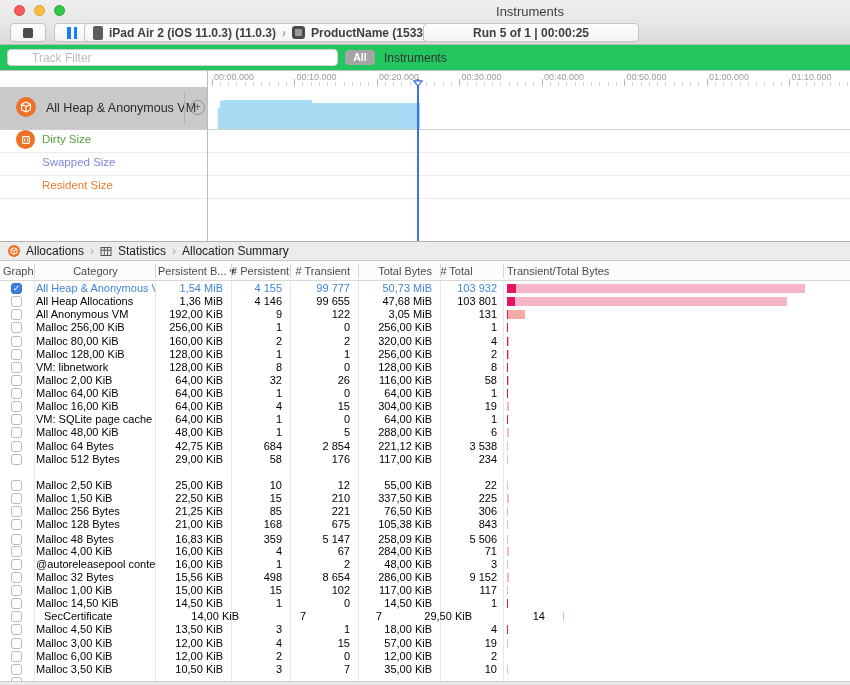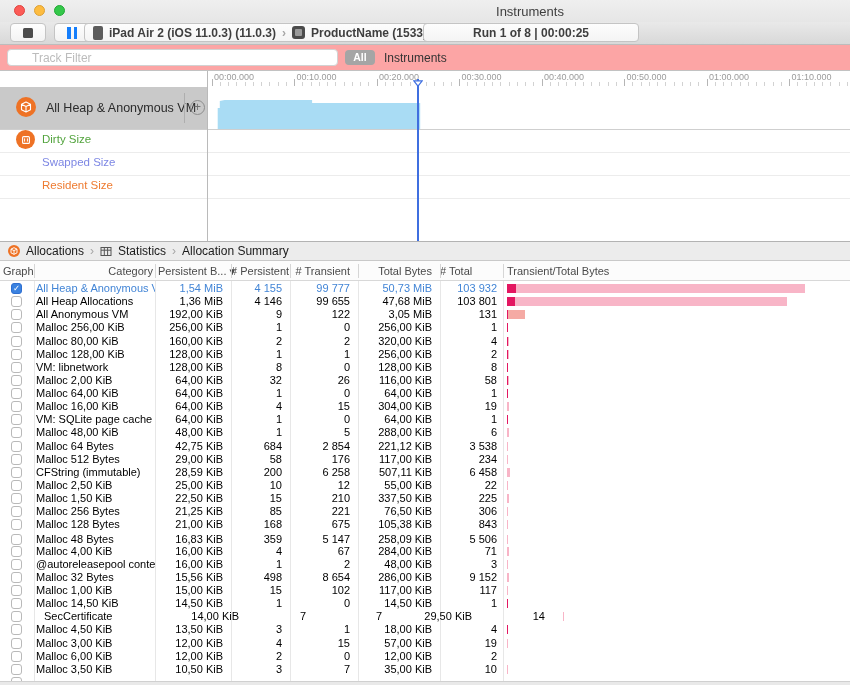--- a/index.html
+++ b/index.html
@@ -26,21 +26,21 @@
         background:linear-gradient(#fdfdfd,#f4f4f4);box-sizing:border-box;
         display:flex;align-items:center;font-size:12px;color:#3f3f3f;}
   .device-pill{left:84px;padding:0 8px;gap:6px;}
   .device-glyph{width:10px;height:14px;background:#5c5c5c;border-radius:2px;}
   .crumb-sep{color:#a6a6a6;font-size:12px;}
   .app-glyph{width:13px;height:13px;background:#4b4b4b;border-radius:3px;position:relative;}
   .app-glyph:after{content:"";position:absolute;left:3px;top:3px;width:7px;height:7px;
                    background:#9a9a9a;border-radius:1px;}
   .run-pill{left:423px;width:216px;justify-content:center;}
   
-  .filterbar{position:absolute;left:0;top:45px;width:850px;height:26px;background:#fca5a5;
+  .filterbar{position:absolute;left:0;top:45px;width:850px;height:26px;background:#22c55e;
              border-bottom:1px solid #c2c2c2;box-sizing:border-box;}
   .trackfilter{position:absolute;left:7px;top:4px;width:331px;height:17px;border:1px solid #d2d2d2;
                border-radius:4px;background:#fff;font-size:12px;box-sizing:border-box;
                padding:0 4px 0 24px;color:#444;outline:none;font-family:"Liberation Sans",sans-serif;}
   .trackfilter::placeholder{color:#bcbcbc;}
   .filter-icon{position:absolute;left:12px;top:6px;}
   .all-btn{position:absolute;left:345px;top:5px;width:30px;height:15px;border-radius:4px;
            background:#a5a5a5;color:#fff;font-size:10.5px;font-weight:bold;text-align:center;
            line-height:15px;}
   .instr-label{position:absolute;left:384px;top:6px;font-size:12px;color:#333;}
@@ -119,21 +119,21 @@
         </span>
     </div>
     <div class="pill device-pill">
       <span class="device-glyph"></span>
       <span>iPad Air 2 (iOS 11.0.3) (11.0.3)</span>
       <span class="crumb-sep">›</span>
       <span class="app-glyph"></span>
       <span>ProductName (1533)</span>
     </div>
     <div class="pill run-pill">
-      <span>Run 1 of 8  |  00:00:25</span>
+      <span>Run 5 of 1  |  00:00:25</span>
     </div>
   </div>
 
   <div class="filterbar">
     <svg class="filter-icon" width="13" height="13" viewBox="0 0 13 13">
       <circle cx="6.5" cy="6.5" r="5.8" fill="none" stroke="#a8a8a8" stroke-width="1"></circle>
       <line x1="3.5" y1="5" x2="9.5" y2="5" stroke="#a8a8a8" stroke-width="1"></line>
       <line x1="4.5" y1="7" x2="8.5" y2="7" stroke="#a8a8a8" stroke-width="1"></line>
       <line x1="5.5" y1="9" x2="7.5" y2="9" stroke="#a8a8a8" stroke-width="1"></line>
     </svg>
@@ -281,26 +281,26 @@
       <line x1="4.3" y1="1.5" x2="4.3" y2="9.5" stroke="#555" stroke-width="1"></line>
       <line x1="7.6" y1="1.5" x2="7.6" y2="9.5" stroke="#555" stroke-width="1"></line>
     </svg>
     <span>Statistics</span>
     <span class="crumb-sep">›</span>
     <span>Allocation Summary</span>
   </div>
 
   <div class="thead" id="thead">
       <div class="th" style="left: 3px; width: 30px; text-align: left;">Graph</div>
-      <div class="th" style="left: 38px; width: 115px; text-align: right;">Category</div>
+      <div class="th" style="left: 38px; width: 115px; text-align: center;">Category</div>
       <div class="th" style="left: 158px; width: 68px; text-align: left;">Persistent B... ▾</div>
       <div class="th" style="left: 231px; width: 51px; text-align: right;"># Persistent</div>
       <div class="th" style="left: 290px; width: 60px; text-align: right;"># Transient</div>
       <div class="th" style="left: 358px; width: 74px; text-align: right;">Total Bytes</div>
-      <div class="th" style="left: 440px; width: 57px; text-align: left;"># Total</div>
+      <div class="th" style="left: 428px; width: 57px; text-align: center;"># Total</div>
       <div class="th" style="left: 507px; width: 200px; text-align: left;">Transient/Total Bytes</div>
       <div class="hline" style="left: 34px;"></div>
       <div class="hline" style="left: 155px;"></div>
       <div class="hline" style="left: 231px;"></div>
       <div class="hline" style="left: 290px;"></div>
       <div class="hline" style="left: 358px;"></div>
       <div class="hline" style="left: 440px;"></div>
       <div class="hline" style="left: 503px;"></div>
     </div>
 
@@ -543,37 +543,20 @@
         <div class="c c4">176</div>
         <div class="c c5">117,00 KiB</div>
         <div class="c c6">234</div>
         <div class="c c7">
           <div class="bar">
             <i class="p" style="width:0.17px"></i>
             <i class="t" style="width:1.00px"></i>
           </div>
         </div>
       </div>
-      <div class="trow" style="top: 184.82px;">
-        <div class="c c0">
-          <div class="cb"></div>
-        </div>
-        <div class="c c1">CFString (immutable)</div>
-        <div class="c c2">28,59 KiB</div>
-        <div class="c c3">200</div>
-        <div class="c c4">6 258</div>
-        <div class="c c5">507,11 KiB</div>
-        <div class="c c6">6 458</div>
-        <div class="c c7">
-          <div class="bar">
-            <i class="p" style="width:0.16px"></i>
-            <i class="t" style="width:2.75px"></i>
-          </div>
-        </div>
-      </div>
       <div class="trow" style="top: 197.95px;">
         <div class="c c0">
           <div class="cb"></div>
         </div>
         <div class="c c1">Malloc 2,50 KiB</div>
         <div class="c c2">25,00 KiB</div>
         <div class="c c3">10</div>
         <div class="c c4">12</div>
         <div class="c c5">55,00 KiB</div>
         <div class="c c6">22</div>

